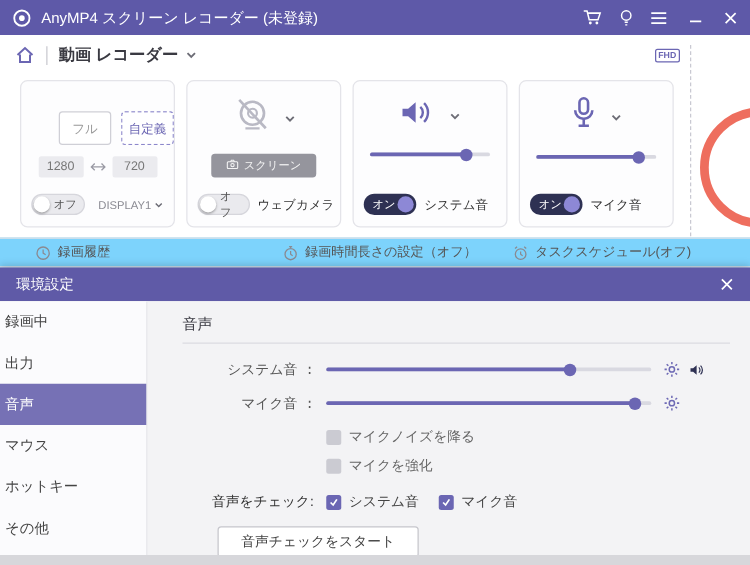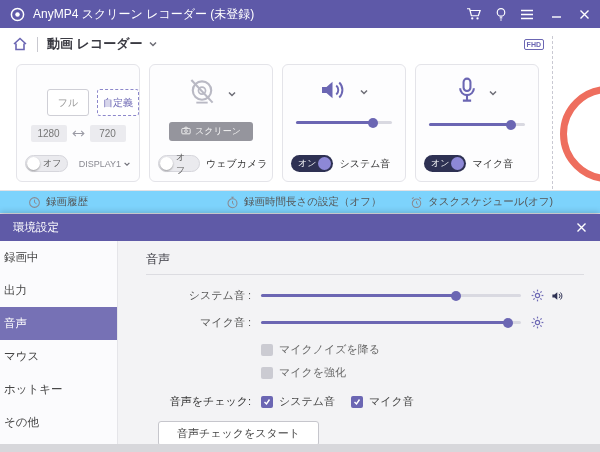--- a/index.html
+++ b/index.html
@@ -88,37 +88,37 @@
     padding:0 13px; font-size:11.5px; flex:none; }
   .sclose { margin-left:auto; display:flex; cursor:pointer; }
   .sbody { flex:1; display:flex; background:#f3f3f5; overflow:hidden; }
   .sside { width:118px; background:#fbfbfd; border-right:1px solid #e5e5e9; flex:none; }
   .side-item { height:33px; display:flex; align-items:center; padding-left:4px;
     font-size:11.5px; color:#444; cursor:pointer; }
   .side-item[data-state="on"] { background:#7671b5; color:#fff; }
   .scontent { flex:1; padding:10px 16px 0 28px; }
   .stitle { font-size:12px; color:#3a3a42; padding-bottom:6px; }
   .sline { border-bottom:1px solid #dcdce1; margin-bottom:13px; }
-  .srow { display:flex; align-items:center; margin-bottom:12px; }
+  .srow { display:flex; align-items:center; margin-bottom:12px;font-family:Liberation Mono, monospace; }
   .rlabel { width:105px; text-align:right; font-size:11px; color:#555; margin-right:10px; flex:none; }
   .rlabel.strong { color:#333; }
   .gicon { margin-left:10px; color:#6e6ab5; display:flex; cursor:pointer; }
   .spkicon { margin-left:7px; color:#2e3153; display:flex; cursor:pointer; }
   .crow { display:flex; align-items:center; gap:6px; margin:0 0 8px 115px; }
   .clabel { font-size:11px; color:#666; }
   .cb { width:12px; height:12px; border-radius:2px; display:inline-flex; align-items:center;
     justify-content:center; flex:none; cursor:pointer; }
   .cb[data-state="off"] { background:#cbcbd2; }
   .cb[data-state="on"] { background:#6b66b3; }
   .cb svg { display:none; }
   .cb[data-state="on"] svg { display:block; }
   .checkrow { display:flex; align-items:center; margin-top:14px; margin-bottom:12px; }
   .checkrow .clabel { margin-left:6px; color:#444; }
   .checkrow .cb.second { margin-left:16px; }
-  .start-btn { margin-left:12px; padding:4px 18px; font-size:11px; color:#444; background:#fff;
+  .start-btn { margin-left:28px; padding:4px 18px; font-size:11px; color:#444; background:#fff;
     border:1px solid #c6c6cc; border-radius:3px; cursor:pointer;
     font-family:"Liberation Sans","DejaVu Sans",sans-serif; }
 
   .bottom-strip { position:absolute; left:0; right:0; bottom:0; height:8px; background:#d7d7db; }
 </style>
 </head>
 <body>
 
 <div class="window">
 

